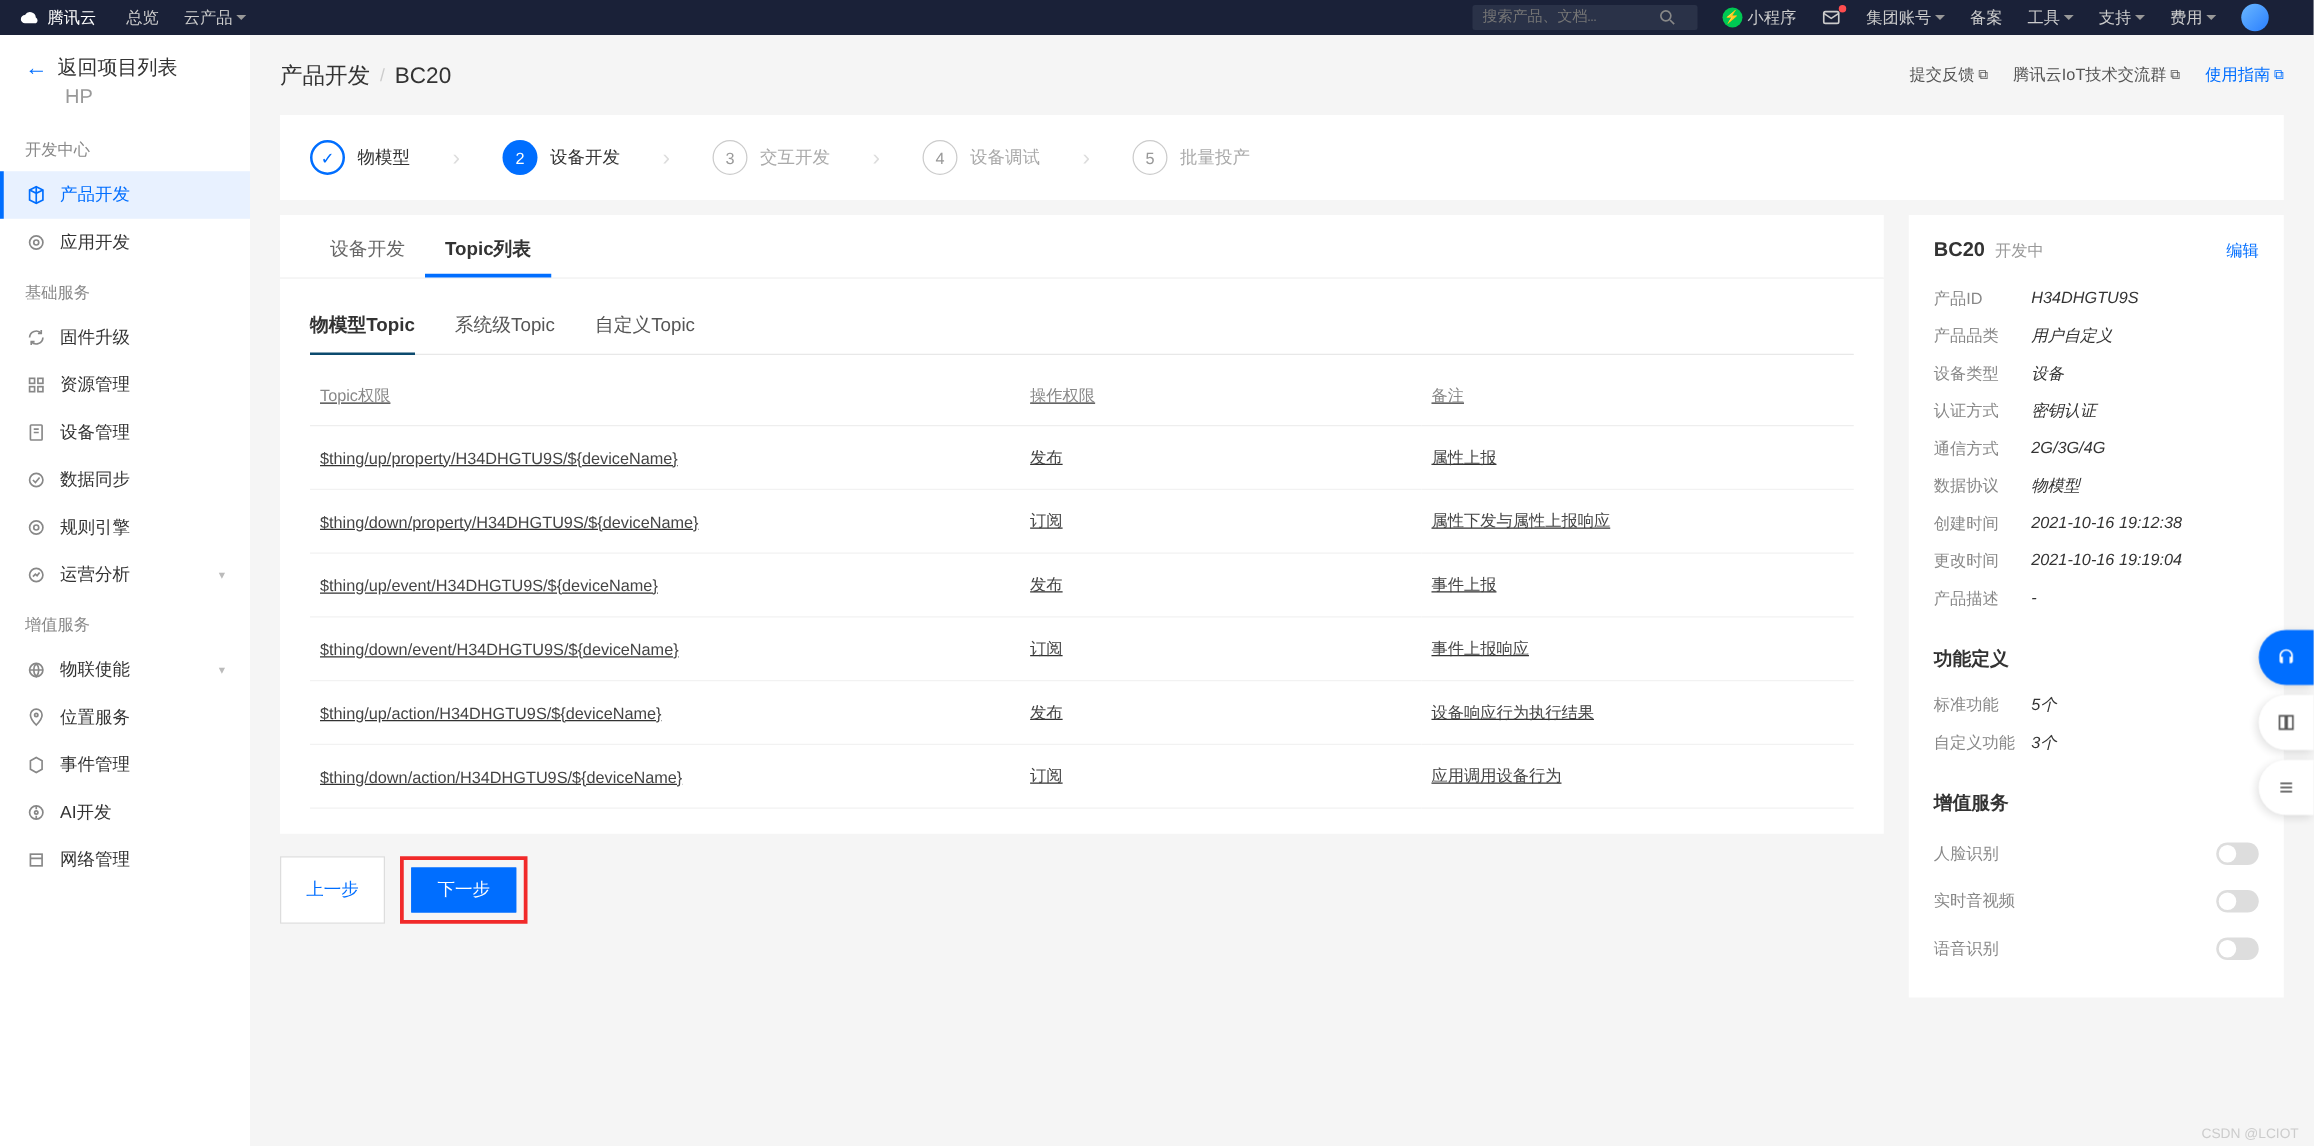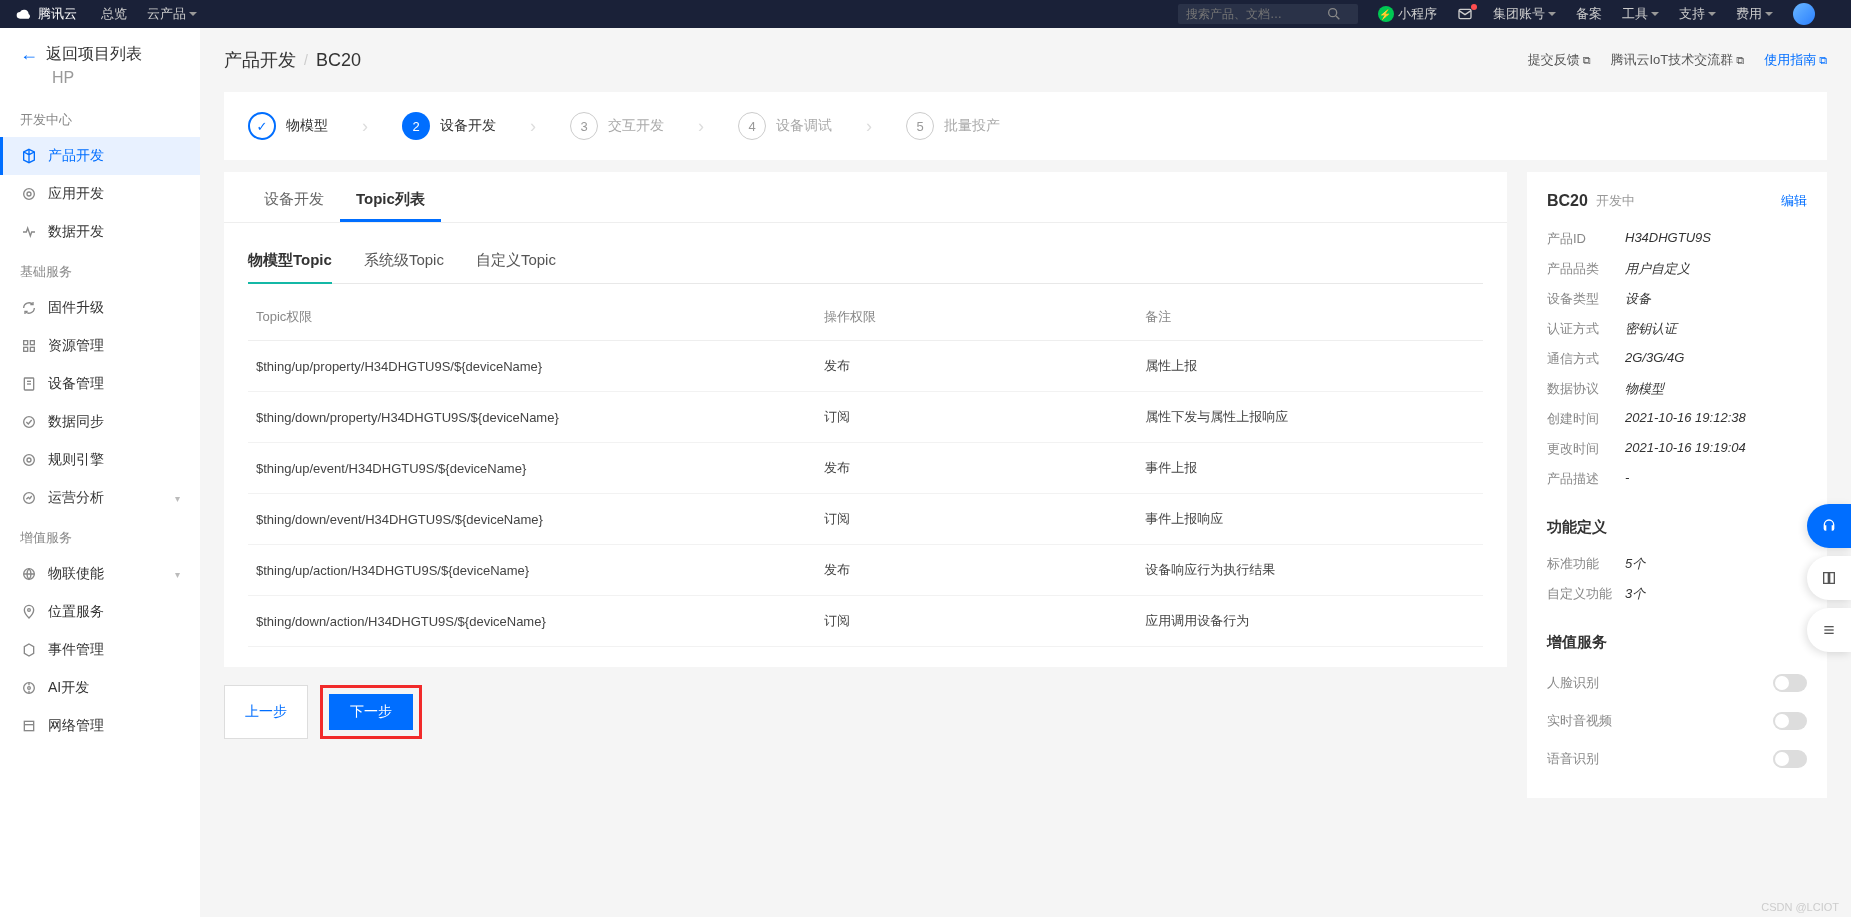--- a/index.html
+++ b/index.html
@@ -4,21 +4,21 @@
   <style>
     * { margin: 0; padding: 0; box-sizing: border-box; }
     body { font-family: -apple-system, BlinkMacSystemFont, "PingFang SC", "Microsoft YaHei", sans-serif; font-size: 14px; color: #333; background: #f5f5f5; }
     
     
     .top-nav { background: #1a2138; height: 28px; display: flex; align-items: center; padding: 0 16px; color: #ccc; font-size: 13px; }
     .top-nav .logo { color: #fff; font-weight: 500; margin-right: 24px; display: flex; align-items: center; }
     .top-nav .nav-item { margin-right: 20px; cursor: pointer; display: flex; align-items: center; }
     .top-nav .spacer { flex: 1; }
     .top-nav .search-box { background: #2a3248; border-radius: 2px; padding: 2px 8px; width: 180px; display: flex; align-items: center; margin-right: 20px; }
-    .top-nav .search-box input { background: transparent; border: none; color: #86efac; outline: none; font-size: 12px; width: 140px; }
+    .top-nav .search-box input { background: transparent; border: none; color: #86efac; outline: none; font-size: 12px; width: 140px; font-family: Liberation Mono, monospace; }
     .top-nav .right-item { margin-right: 20px; cursor: pointer; display: flex; align-items: center; position: relative; }
     .dot-green { width: 16px; height: 16px; background: #00c853; border-radius: 50%; display: inline-flex; align-items: center; justify-content: center; font-size: 10px; color: #fff; margin-right: 4px; }
     .badge-dot { width: 6px; height: 6px; background: #ff4d4f; border-radius: 50%; position: absolute; top: -2px; right: -4px; }
     .avatar { width: 22px; height: 22px; border-radius: 50%; background: linear-gradient(135deg, #6ab7ff, #2a7fff); }
     .caret { display: inline-block; margin-left: 3px; border-left: 4px solid transparent; border-right: 4px solid transparent; border-top: 4px solid #999; }
     
     
     .layout { display: flex; height: calc(100vh - 28px); min-height: 760px; }
     
     
@@ -62,24 +62,24 @@
     .content-main { flex: 1; }
     
     
     .outer-tabs { display: flex; padding: 8px 24px 0; background: #fff; border-bottom: 1px solid #eee; }
     .outer-tab { padding: 10px 16px; cursor: pointer; color: #666; font-size: 15px; }
     .outer-tab.active { color: #333; font-weight: 600; border-bottom: 3px solid #006eff; }
     
     .card { background: #fff; padding: 20px 24px; }
     .inner-tabs { display: flex; gap: 32px; border-bottom: 1px solid #e8e8e8; margin-bottom: 10px; }
     .inner-tab { padding: 8px 0 12px; cursor: pointer; color: #555; font-size: 15px; }
-    .inner-tab.active { color: #333; font-weight: 600; border-bottom: 2px solid #14b8a6; margin-bottom: -1px; }
-    
-    
-    .tbl { width: 100%; border-collapse: collapse; }
+    .inner-tab.active { color: #333; font-weight: 600; border-bottom: 2px solid #0c4a6e; margin-bottom: -1px; }
+    
+    
+    .tbl { width: 100%; border-collapse: collapse; text-decoration: underline; }
     .tbl th { text-align: left; padding: 14px 8px; color: #888; font-weight: normal; font-size: 13px; border-bottom: 1px solid #eee; }
     .tbl td { padding: 16px 8px; color: #444; font-size: 13px; border-bottom: 1px solid #f2f2f2; }
     .tbl th:nth-child(1), .tbl td:nth-child(1) { width: 46%; }
     .tbl th:nth-child(2), .tbl td:nth-child(2) { width: 26%; }
     
     
     .btn-row { margin-top: 18px; display: flex; gap: 12px; }
     .btn { padding: 8px 20px; font-size: 14px; cursor: pointer; border: 1px solid #ddd; background: #fff; }
     .btn-prev { color: #006eff; border-color: #ddd; }
     .btn-next { background: #006eff; color: #fff; border-color: #006eff; }
@@ -189,28 +189,20 @@
         </div>
         <div class="nav-link">
           <span class="icon-slot">
             <svg viewBox="0 0 24 24" fill="none" stroke="currentColor" stroke-width="2">
               <circle cx="12" cy="12" r="3"></circle>
               <circle cx="12" cy="12" r="8"></circle>
             </svg>
           </span>
           <span>应用开发</span>
         </div>
-        <div class="nav-link">
-          <span class="icon-slot">
-            <svg viewBox="0 0 24 24" fill="none" stroke="currentColor" stroke-width="2">
-              <path d="M3 12h5l2-6 4 12 2-6h5"></path>
-            </svg>
-          </span>
-          <span>数据开发</span>
-        </div>
         <div class="nav-group-title">基础服务</div>
         <div class="nav-link">
           <span class="icon-slot">
             <svg viewBox="0 0 24 24" fill="none" stroke="currentColor" stroke-width="2">
               <path d="M4 12a8 8 0 0 1 14-5M20 12a8 8 0 0 1-14 5"></path>
               <path d="M18 3v4h-4M6 21v-4h4"></path>
             </svg>
           </span>
           <span>固件升级</span>
         </div>

